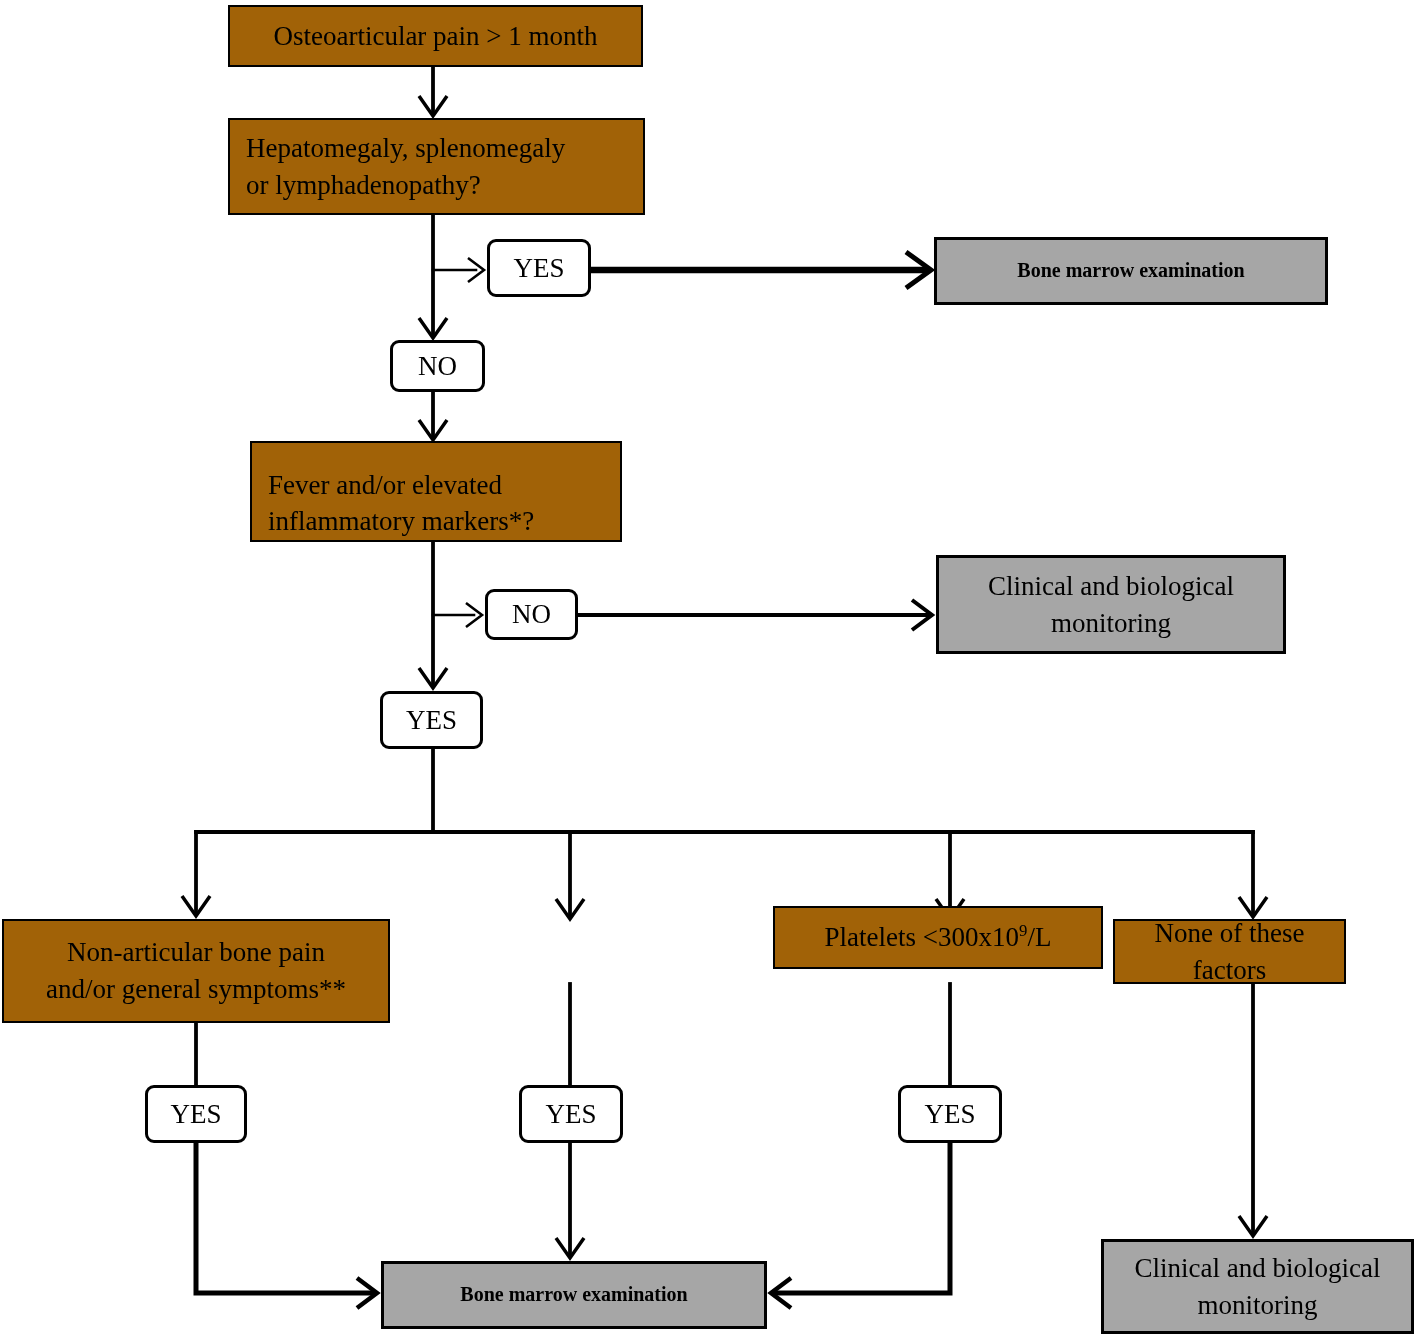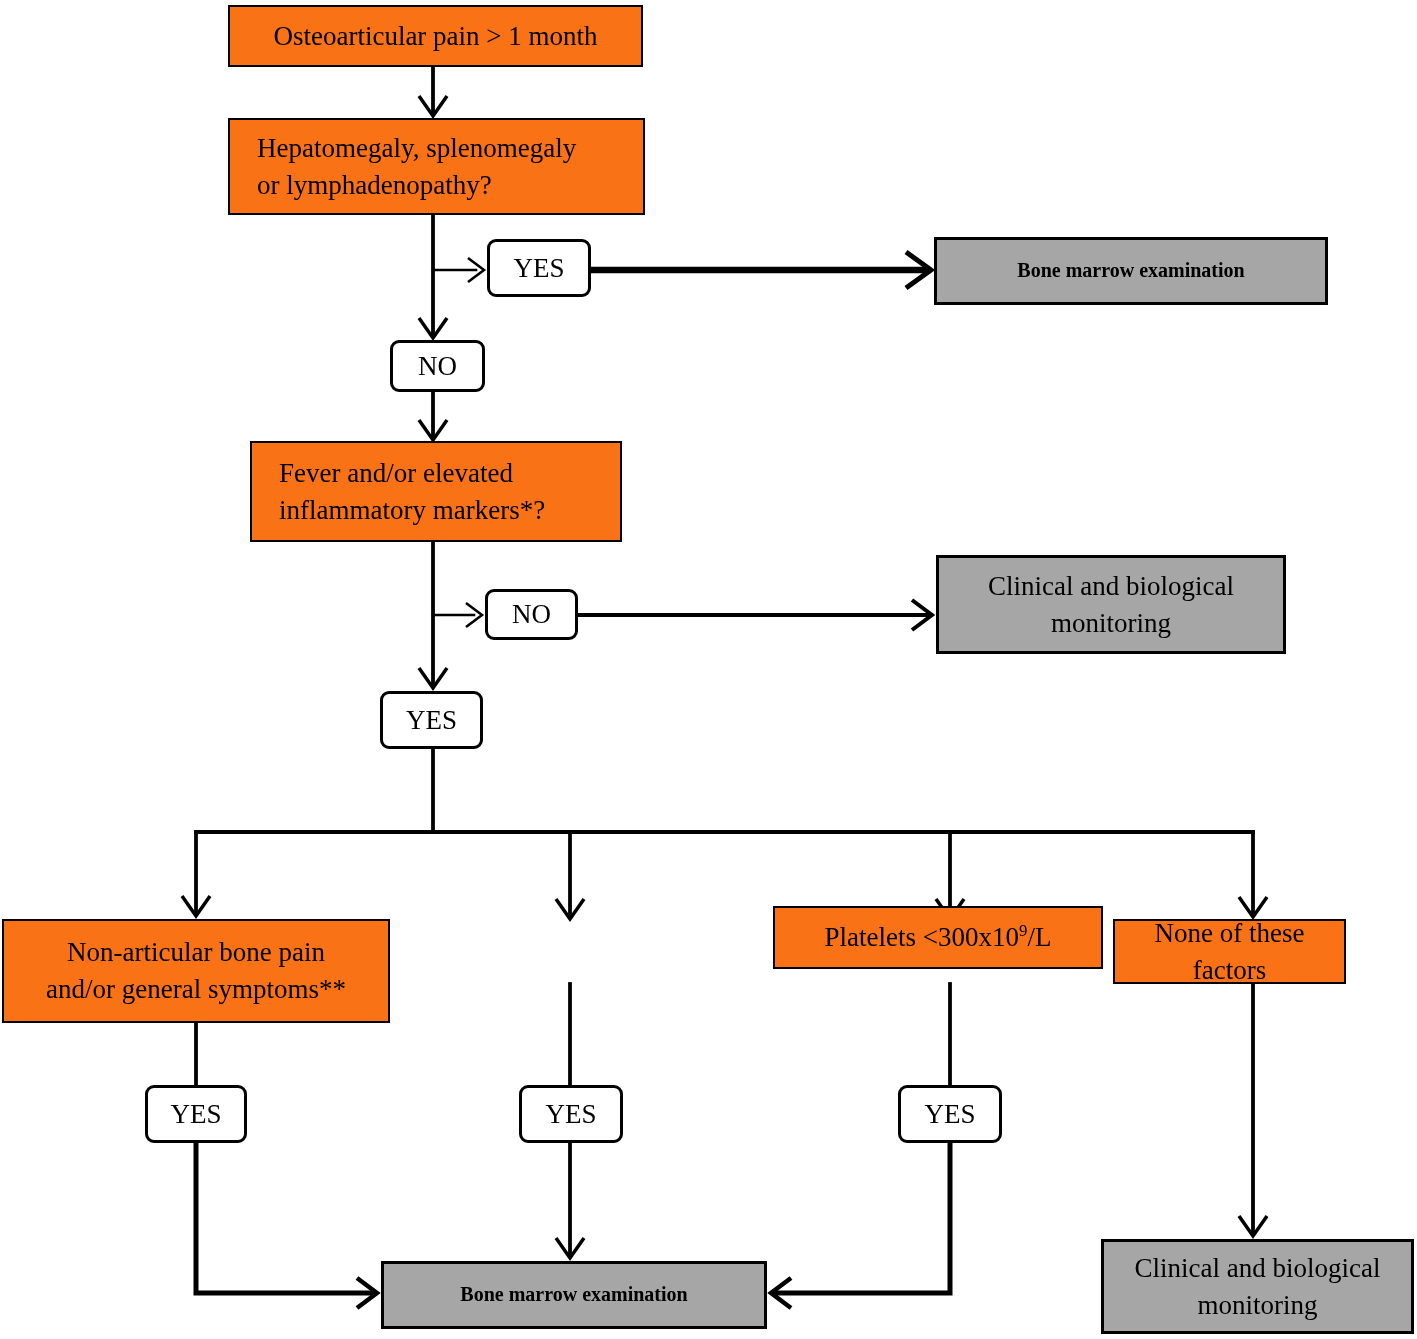--- a/index.html
+++ b/index.html
@@ -10,33 +10,33 @@
     background:#ffffff;
     font-family:"Liberation Serif","DejaVu Serif",serif;
     color:#000;
     overflow:hidden;
   }
   .wires{position:absolute;left:0;top:0;}
   .node{
     position:absolute;
     box-sizing:border-box;
     border:2px solid #000;
-    background:#f97316;
+    background:#a16207;
     display:flex;
     align-items:center;
     justify-content:center;
     font-size:27px;
     line-height:1.36;
     text-align:center;
   }
   .white{background:#ffffff;border-width:3px;border-radius:9px;}
   .dark{background:#a6a6a6;border-width:3px;}
   .bold{font-weight:700;font-size:20px;}
   .leftalign{justify-content:flex-start;}
-  .leftalign .lines{text-align:left;padding-left:27px;}
+  .leftalign .lines{text-align:left;padding-left:16px;}
   sup{font-size:0.62em;line-height:0;}
 </style>
 </head>
 <body>
 
 <div class="canvas">
 
   <svg class="wires" width="1417" height="1339" viewBox="0 0 1417 1339">
     <g fill="none" stroke="#000000" stroke-linecap="square">
 
@@ -104,21 +104,21 @@
   </div>
 
   <div class="node dark bold" style="left:934px;top:237px;width:394px;height:68px;">
     <span class="lines">Bone marrow examination</span>
   </div>
 
   <div class="node white" style="left:390px;top:340px;width:95px;height:52px;">
     <span class="lines">NO</span>
   </div>
 
-  <div class="node leftalign" style="left:250px;top:441px;width:372px;height:101px;">
+  <div class="node leftalign" style="left:250px;top:441px;width:372px;height:101px;align-items:flex-end;">
     <div class="lines">
       <div>Fever and/or elevated</div>
       <div>inflammatory markers*?</div>
     </div>
   </div>
 
   <div class="node white" style="left:485px;top:589px;width:93px;height:51px;">
     <span class="lines">NO</span>
   </div>
 

